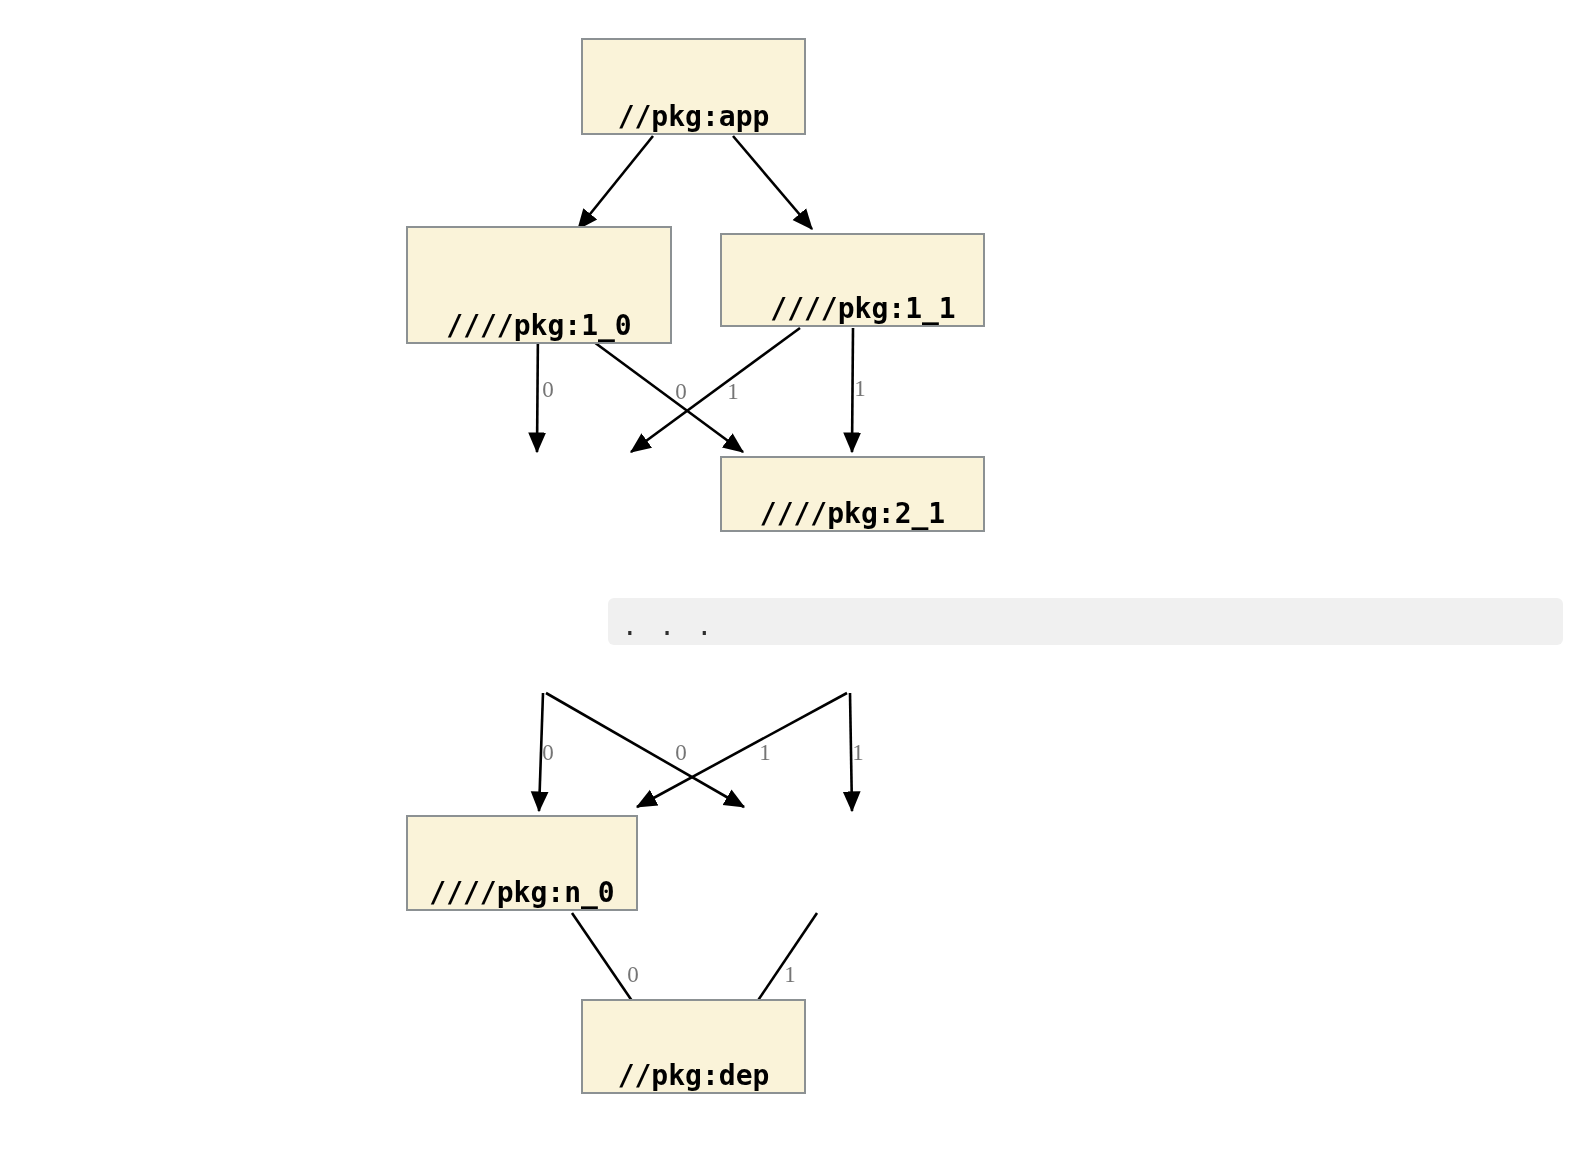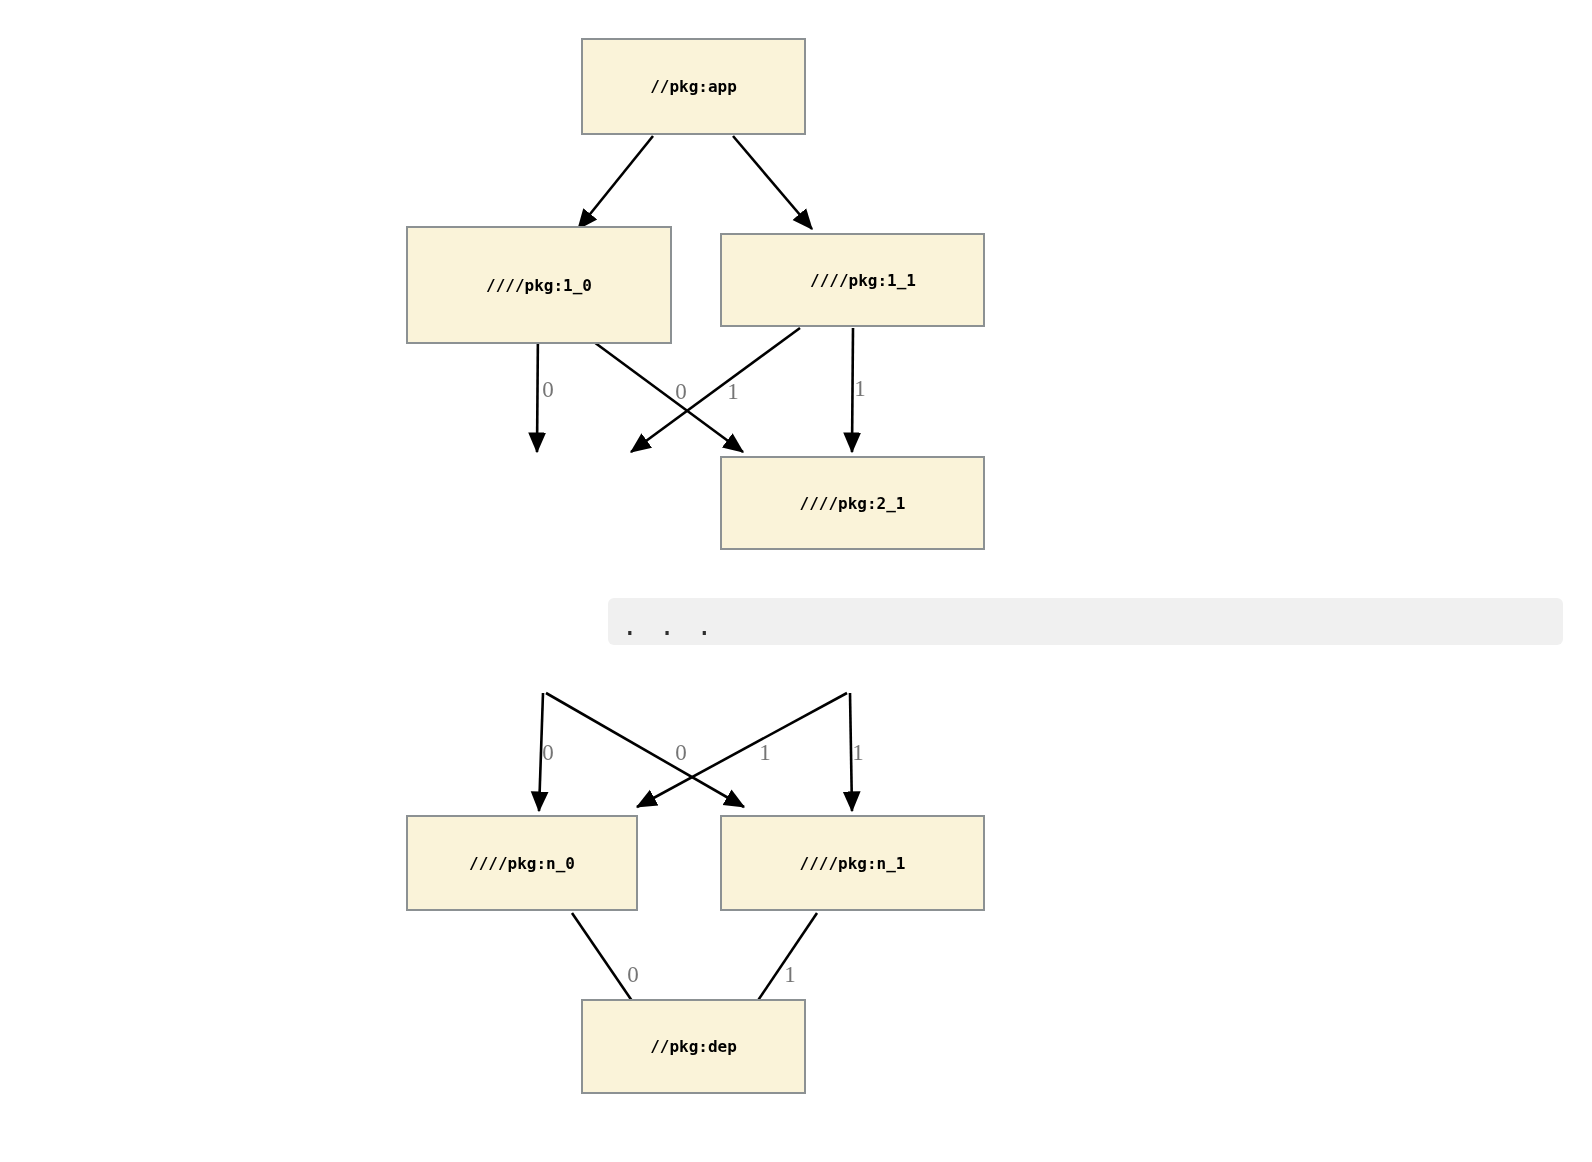--- a/index.html
+++ b/index.html
@@ -20,24 +20,24 @@
     stroke: #000000;
     stroke-width: 2.6;
     fill: none;
   }
   .node {
     position: absolute;
     box-sizing: border-box;
     background: #faf3d9;
     border: 2.5px solid #8c9193;
     display: flex;
-    align-items: center;
+    align-items: flex-end;
     justify-content: center;
     font-weight: bold;
-    font-size: 16px;
+    font-size: 28px;
     color: #000000;
     white-space: nowrap;
   }
   .edge-label {
     position: absolute;
     transform: translate(-50%, -50%);
     font-family: "Liberation Serif", serif;
     font-size: 23px;
     color: #757575;
     line-height: 1;
@@ -90,44 +90,41 @@
 
   <div class="node" style="left:581px; top:38px; width:225px; height:97px;">
     <span>//pkg:app</span>
   </div>
   <div class="node" style="left:406px; top:226px; width:266px; height:118px;">
     <span>////pkg:1_0</span>
   </div>
   <div class="node" style="left:720px; top:233px; width:265px; height:94px;padding-left:21px;">
     <span>////pkg:1_1</span>
   </div>
-  <div class="node" style="left:720px; top:456px; width:265px; height:94px;">
+  <div class="node" style="left:720px; top:456px; width:265px; height:76px;">
     <span>////pkg:2_1</span>
   </div>
 
   <span class="edge-label" style="left:548px; top:389px;">0</span>
   <span class="edge-label" style="left:681px; top:391px;">0</span>
   <span class="edge-label" style="left:733px; top:391px;">1</span>
   <span class="edge-label" style="left:860px; top:388px;">1</span>
 
   <div class="ellipsis-band">
     <span>. . .</span>
   </div>
 
   <span class="edge-label" style="left:548px; top:752px;">0</span>
   <span class="edge-label" style="left:681px; top:752px;">0</span>
   <span class="edge-label" style="left:765px; top:752px;">1</span>
   <span class="edge-label" style="left:858px; top:752px;">1</span>
 
   <div class="node" style="left:406px; top:815px; width:232px; height:96px;">
     <span>////pkg:n_0</span>
   </div>
-  <div class="node" style="left:720px; top:815px; width:265px; height:96px;">
-    <span>////pkg:n_1</span>
-  </div>
 
   <span class="edge-label" style="left:633px; top:974px;">0</span>
   <span class="edge-label" style="left:790px; top:974px;">1</span>
 
   <div class="node" style="left:581px; top:999px; width:225px; height:95px;">
     <span>//pkg:dep</span>
   </div>
 
 </div>
 

